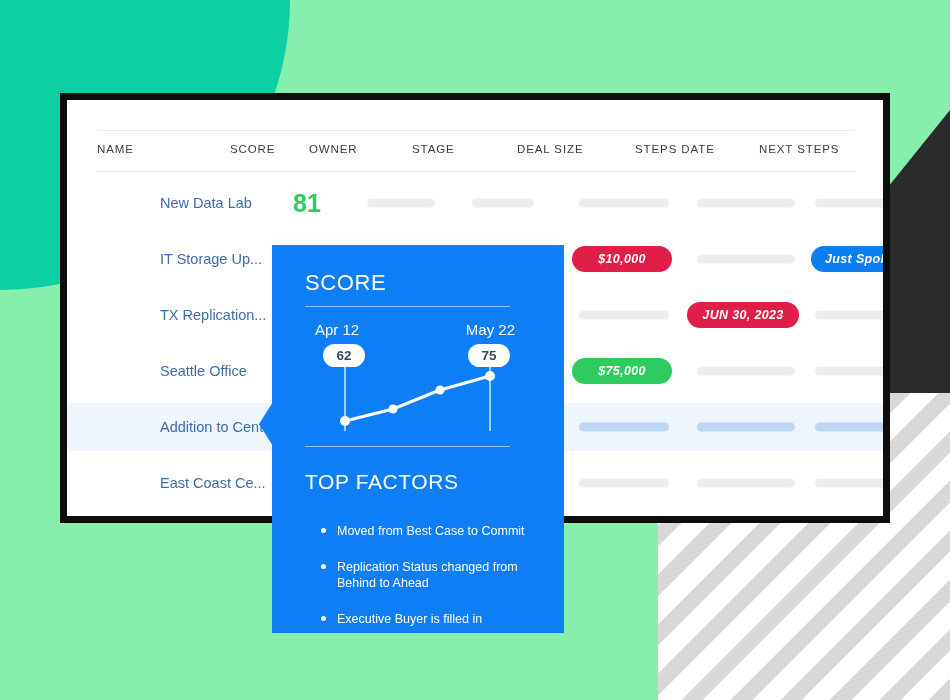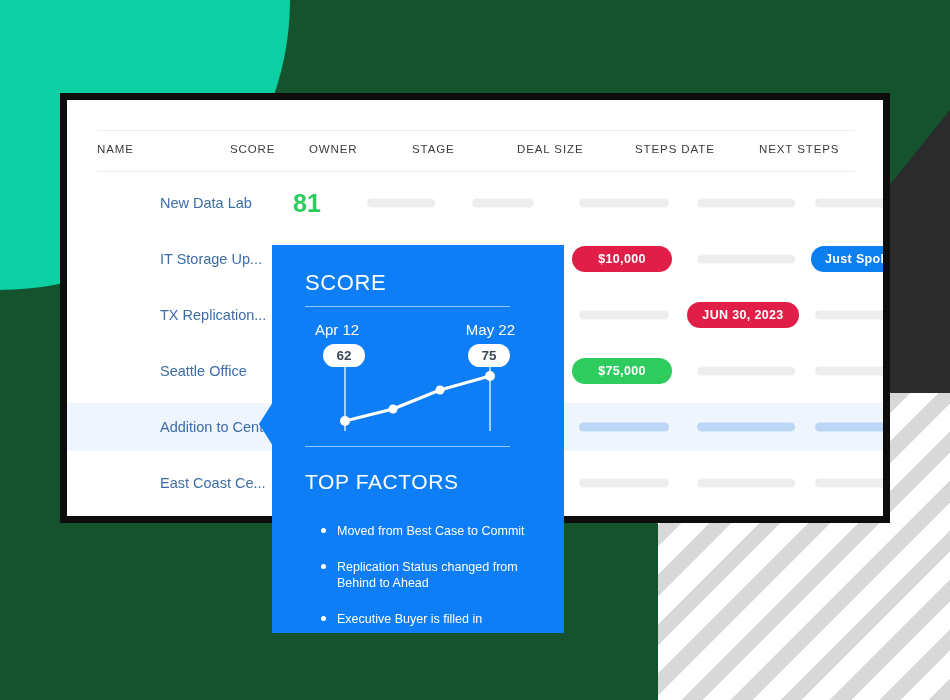--- a/index.html
+++ b/index.html
@@ -3,21 +3,21 @@
 <meta charset="utf-8">
 <style>
   html,body{margin:0;padding:0;}
   body{
     width:950px;height:700px;
     background:#ffffff;
     font-family:"Liberation Sans", sans-serif;
     overflow:hidden;
     position:relative;
   }
-  #stage{position:absolute;left:0;top:0;width:950px;height:700px;overflow:hidden;background:#14532d;}
+  #stage{position:absolute;left:0;top:0;width:950px;height:700px;overflow:hidden;background:#86efac;}
 
   
   .deco{position:absolute;}
   #teal-quarter{
     left:-290px;top:-290px;
     width:580px;height:580px;
     border-radius:50%;
     background:#0ccfa4;
   }
   #dark-wedge{
@@ -79,20 +79,21 @@
     position:absolute;top:50%;transform:translateY(-50%);
     height:9px;border-radius:5px;background:#ededed;
   }
   .bar.blue{background:#bcd7f5;}
   .pill{
     position:absolute;top:50%;transform:translateY(-50%);
     height:26px;line-height:26px;border-radius:13px;
     color:#fff;font-size:12.5px;font-weight:bold;letter-spacing:0.35px;
     text-align:center;white-space:nowrap;padding:0 14px;
     box-sizing:border-box;
+    font-style:italic;
   }
   .pill.red{background:#e01e47;}
   .pill.green{background:#2ecc5f;}
   .pill.blue{background:#0b7ef0;}
 
   
   #score-card{
     position:absolute;
     left:272px;top:245px;
     width:292px;height:388px;

